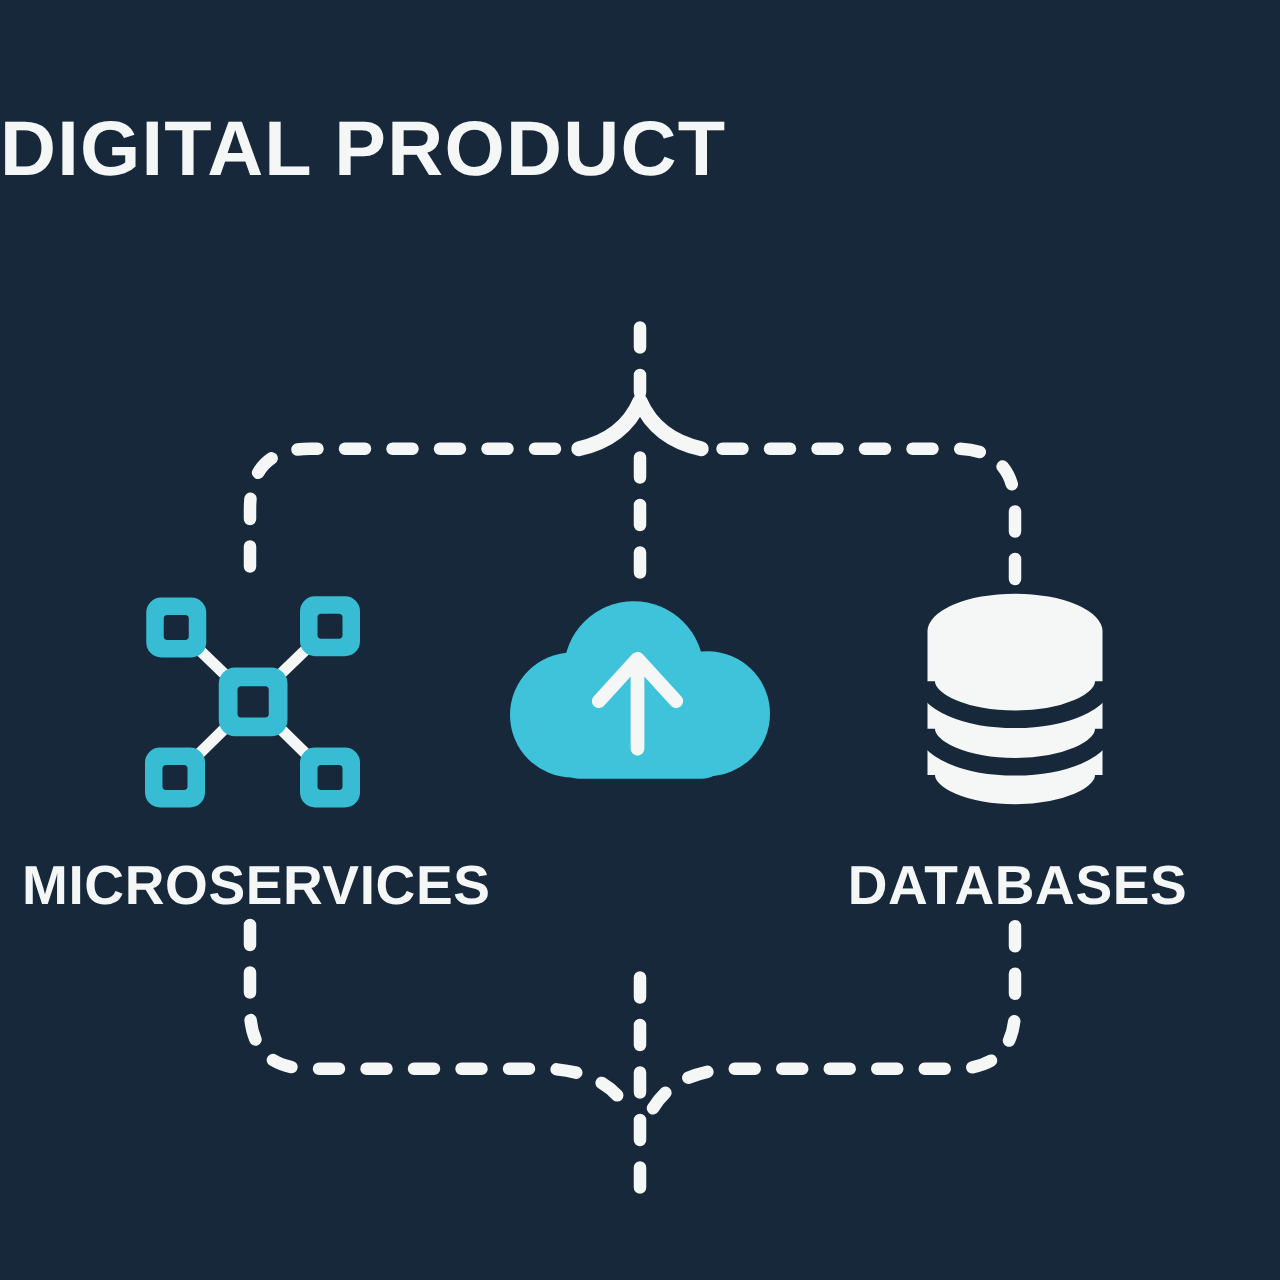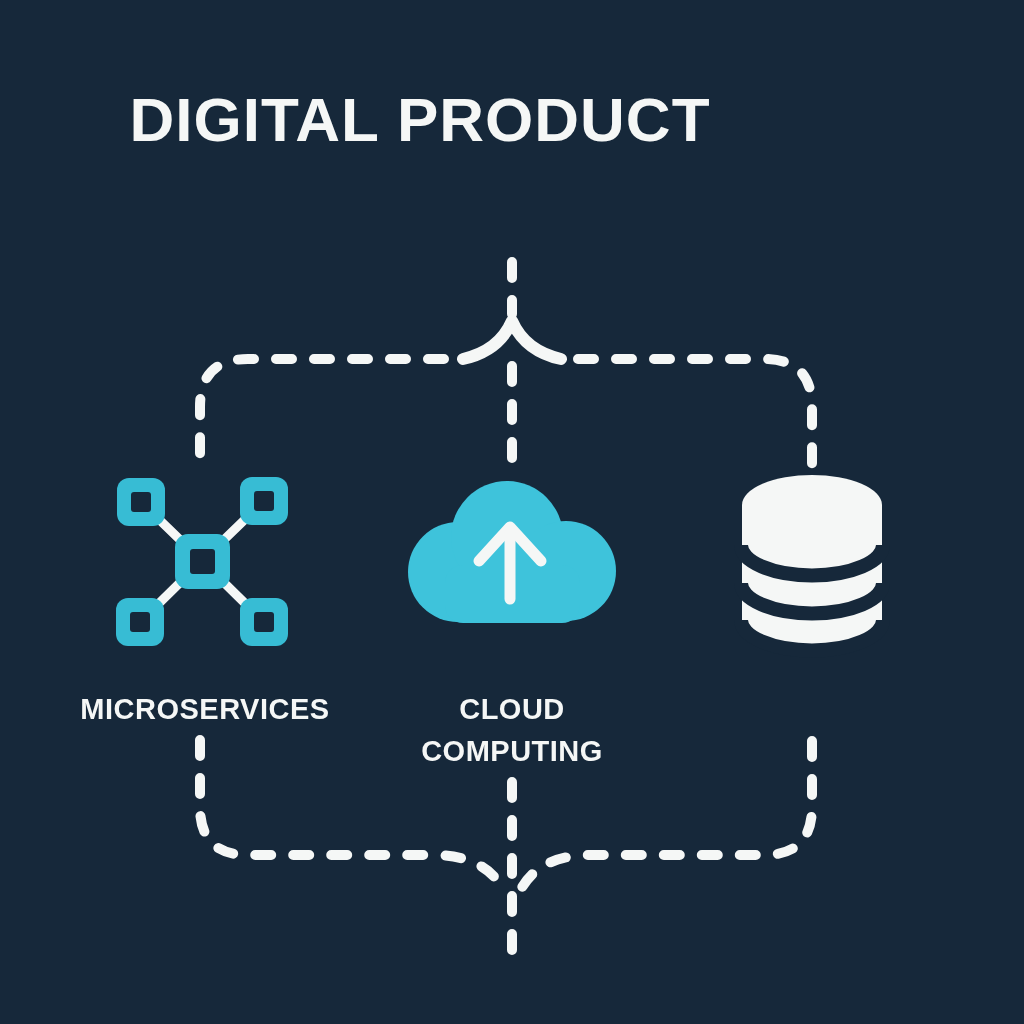--- a/index.html
+++ b/index.html
@@ -9,21 +9,21 @@
     height: 1024px;
     overflow: hidden;
     background: var(--background, #16283A);
     font-family: "Liberation Sans", sans-serif;
   }
   .title {
     position: absolute;
     top: 84px;
     left: 0;
     width: 840px;
-    text-align: center;
+    text-align: left;
     color: var(--foreground-white, #F5F7F6);
     font-weight: 800;
     font-size: 62px;
     line-height: 72px;
     letter-spacing: 1px;
   }
   .diagram-svg { position: absolute; left: 0; top: 0; }
   .dash {
     stroke: var(--foreground-white, #F5F7F6);
     stroke-width: 10;
@@ -57,21 +57,21 @@
   .db-sep {
     stroke: var(--background, #16283A);
     stroke-width: 14;
     fill: none;
   }
   .node-label {
     position: absolute;
     text-align: center;
     color: var(--foreground-white, #F5F7F6);
     font-weight: 800;
-    font-size: 29px;
+    font-size: 44px;
     line-height: 42px;
     letter-spacing: 0.5px;
   }
   #label-microservices { left: 5px;   width: 400px; top: 688px; }
   #label-cloud         { left: 372px; width: 280px; top: 688px; }
   #label-databases     { left: 614px; width: 400px; top: 688px; }
 </style>
 </head>
 <body>
 
@@ -123,15 +123,15 @@
 
     <g>
       <path class="white-fill" d="M 742 505 A 70 30 0 0 1 882 505 L 882 622 A 70 30 0 0 1 742 622 Z"></path>
       <path class="db-sep" d="M 741 545 A 70 30 0 0 0 883 545"></path>
       <path class="db-sep" d="M 741 583 A 70 30 0 0 0 883 583"></path>
       <path class="db-sep" d="M 741 620 A 70 30 0 0 0 883 620"></path>
     </g>
   </svg>
 
   <div class="node-label" id="label-microservices">MICROSERVICES</div>
-  <div class="node-label" id="label-cloud">CLOUD COMPUTING</div>
+  <div class="node-label" id="label-databases">DATABASES</div>
 
 </div>
 
 </body></html>

